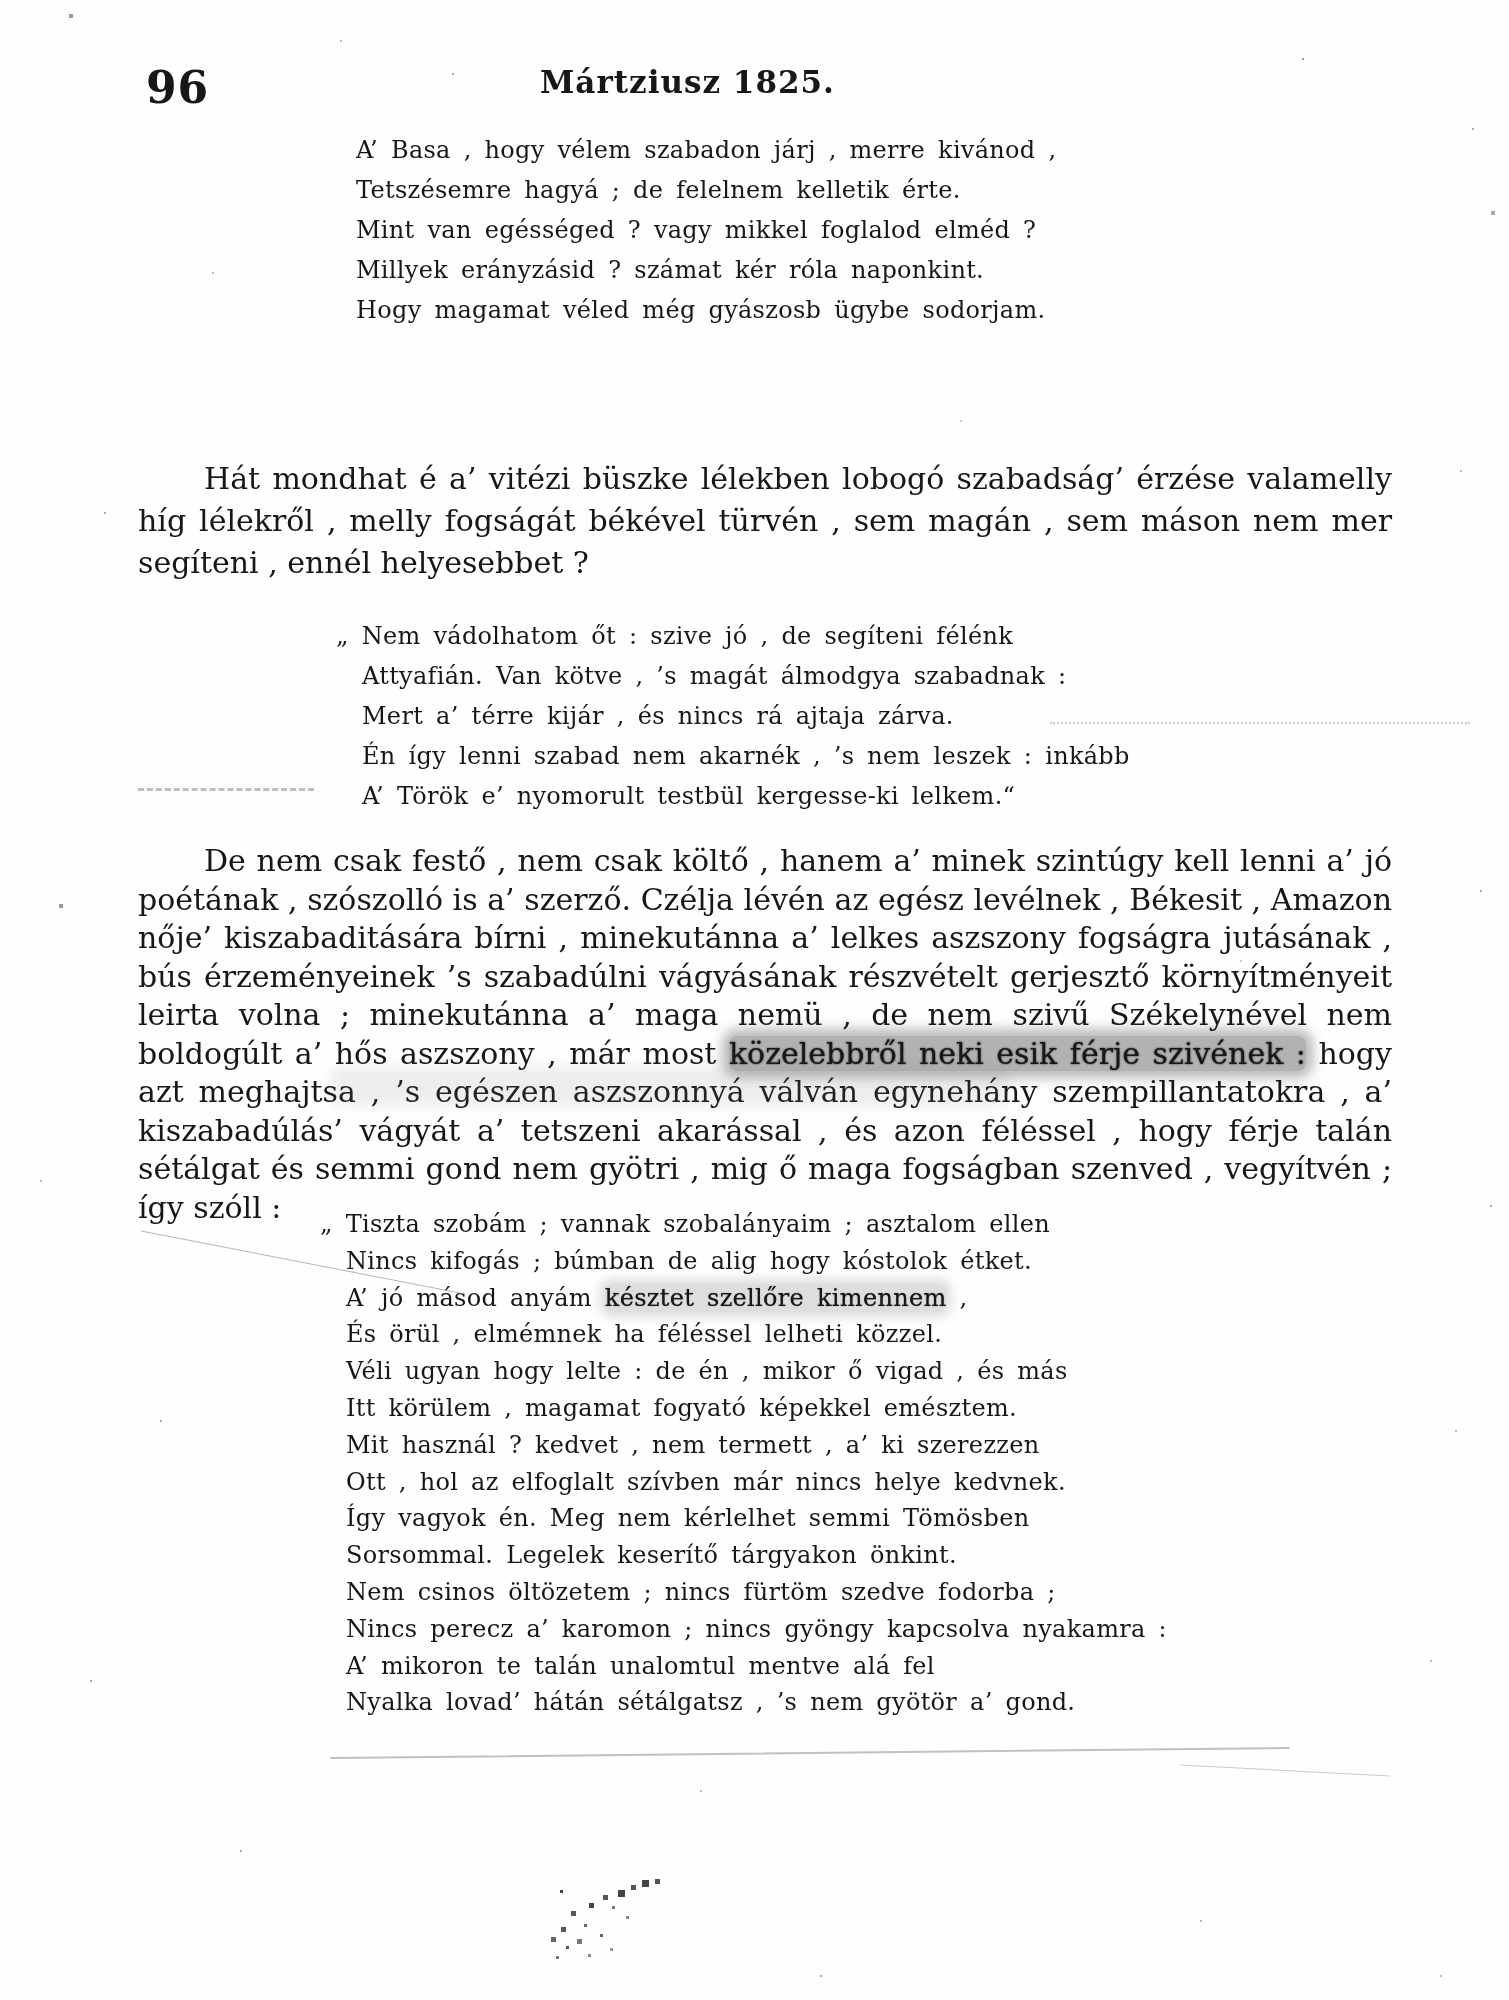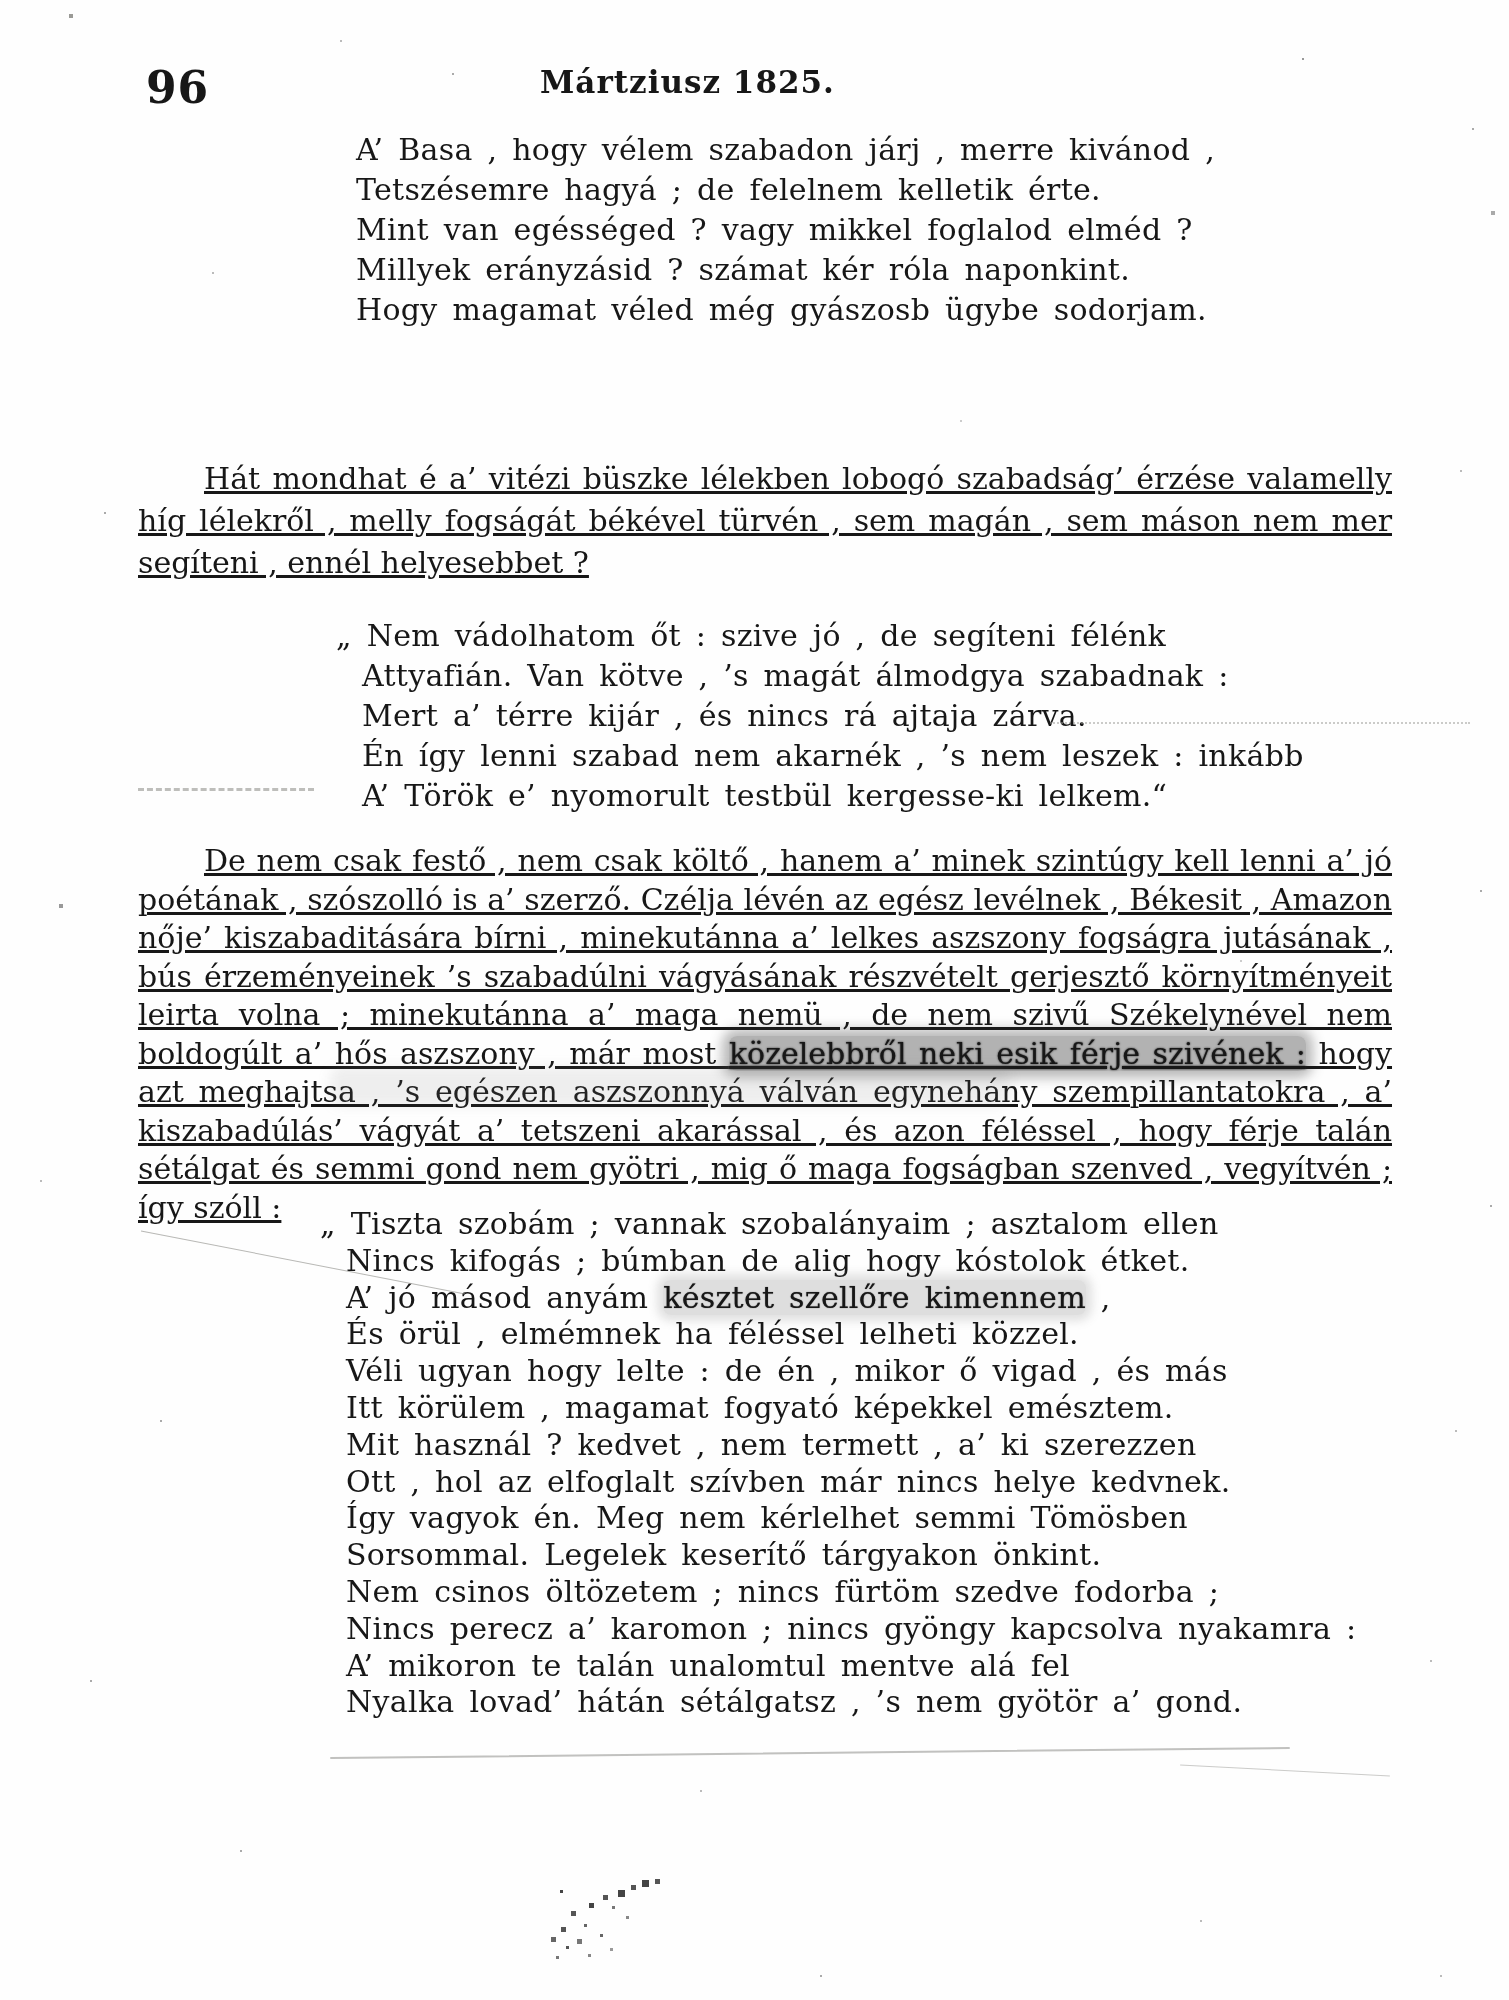--- a/index.html
+++ b/index.html
@@ -21,39 +21,38 @@
   }
   .page-header {
     position: absolute;
     left: 540px; top: 64px;
     font-size: 31px;
     font-weight: 700;
     letter-spacing: 1px;
   }
   .poem {
     position: absolute;
-    font-size: 30px;
+    font-size: 24px;
     letter-spacing: 0.3px;
     word-spacing: 5px;
     white-space: nowrap;
   }
   .poem-1 { left: 356px; top: 130px;  line-height: 40px;   }
   .poem-2 { left: 362px; top: 616px;  line-height: 40px;   }
   .poem-3 { left: 346px; top: 1206px; line-height: 36.8px; }
   .poem-line { min-height: 1em; }
   .hang { text-indent: -26px; }
   .para {
     position: absolute;
     left: 138px;
     width: 1254px;
     font-size: 30px;
     text-align: justify;
     text-indent: 66px;
     margin: 0;
-    text-decoration: underline;
   }
   .para-1 { top: 458px; line-height: 42px;   }
   .para-2 { top: 842px; line-height: 38.5px; }
   
   .smudge-dark {
     background: rgba(55, 55, 55, 0.38);
     box-shadow: 0 0 12px 7px rgba(55, 55, 55, 0.34);
     border-radius: 8px;
     text-shadow: 0 0 2px #222;
   }

